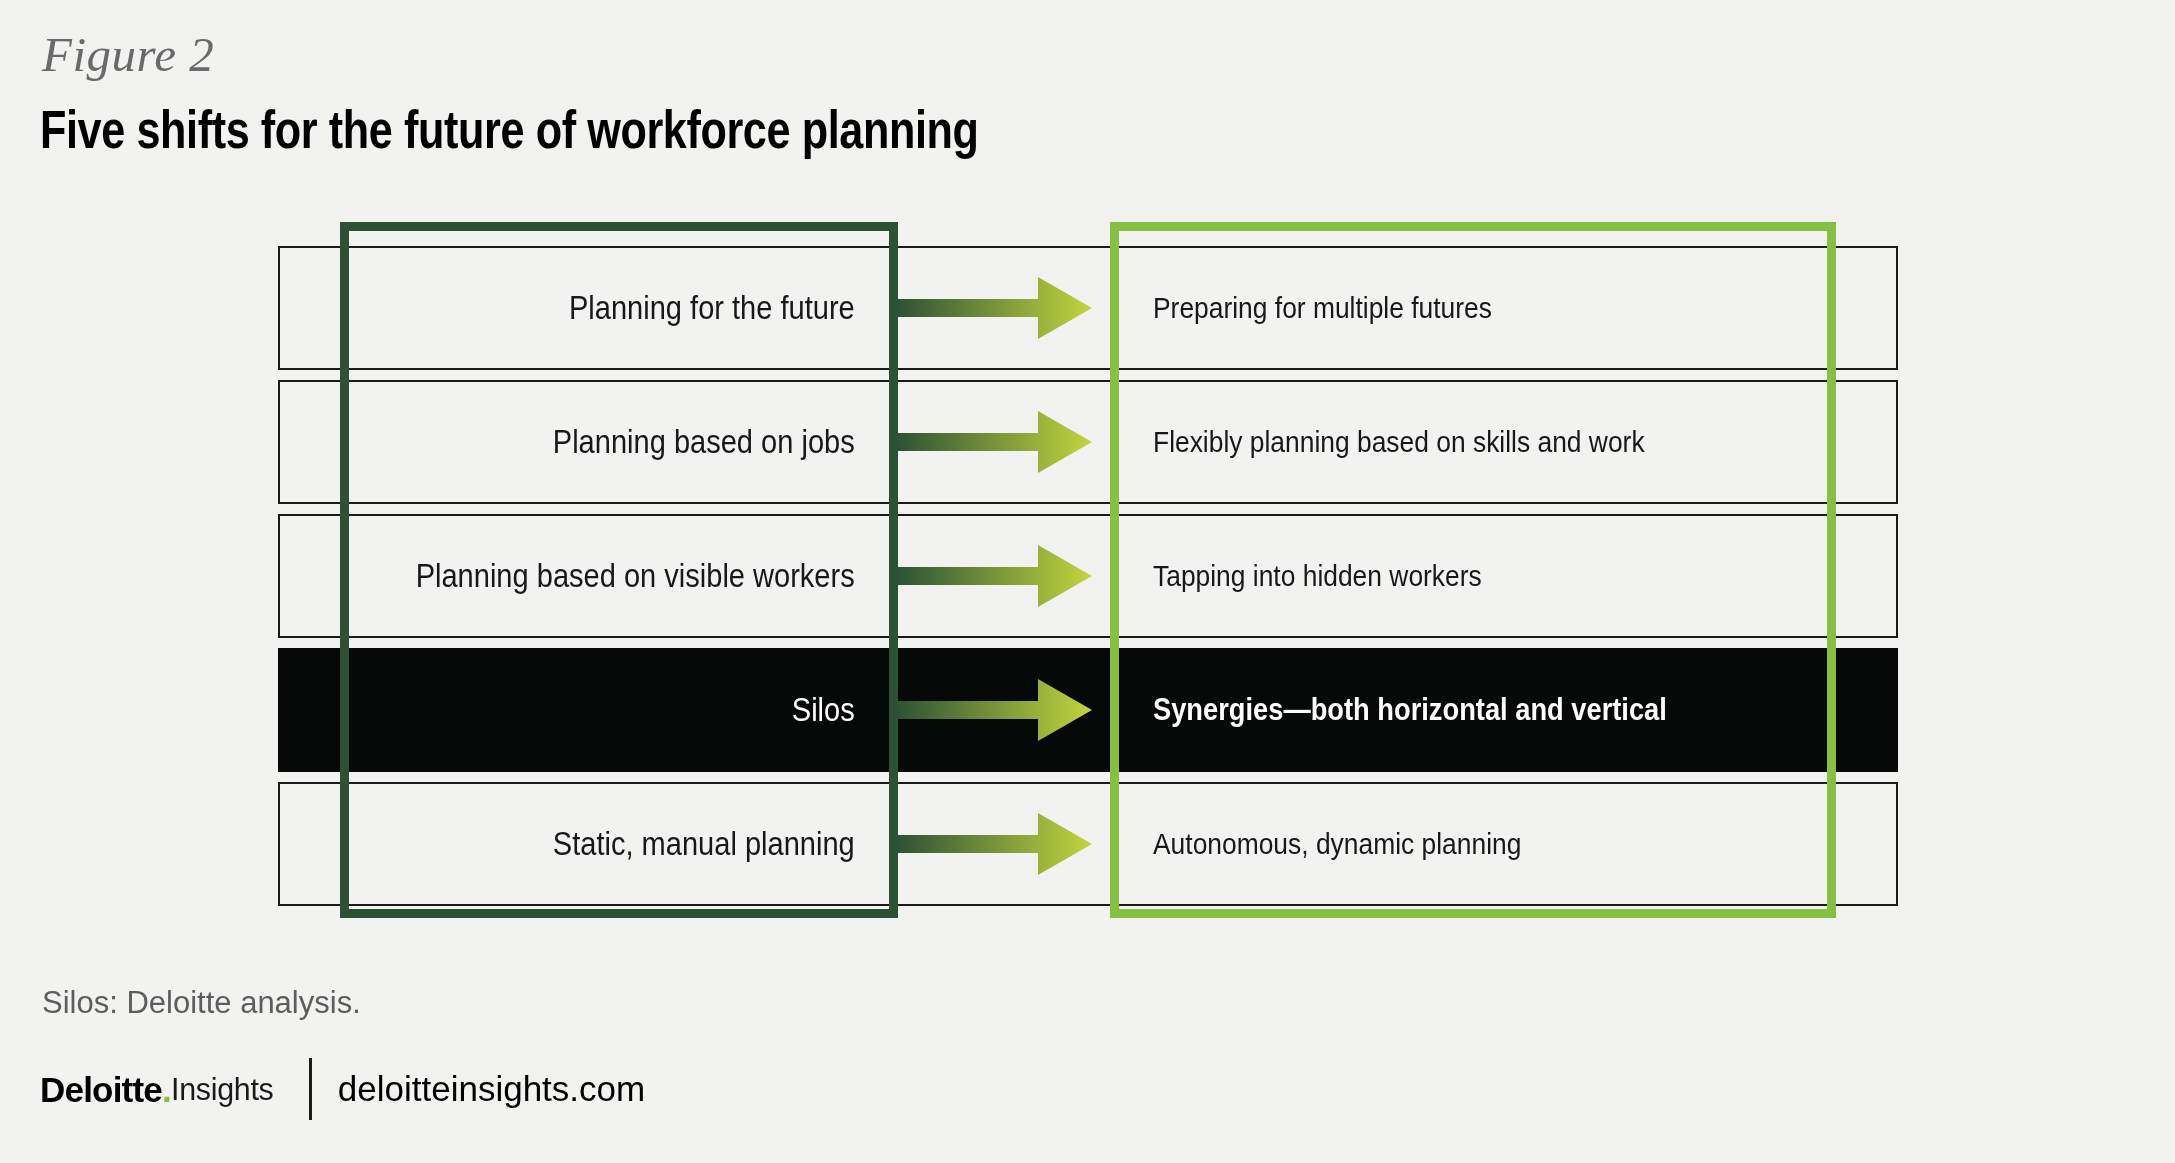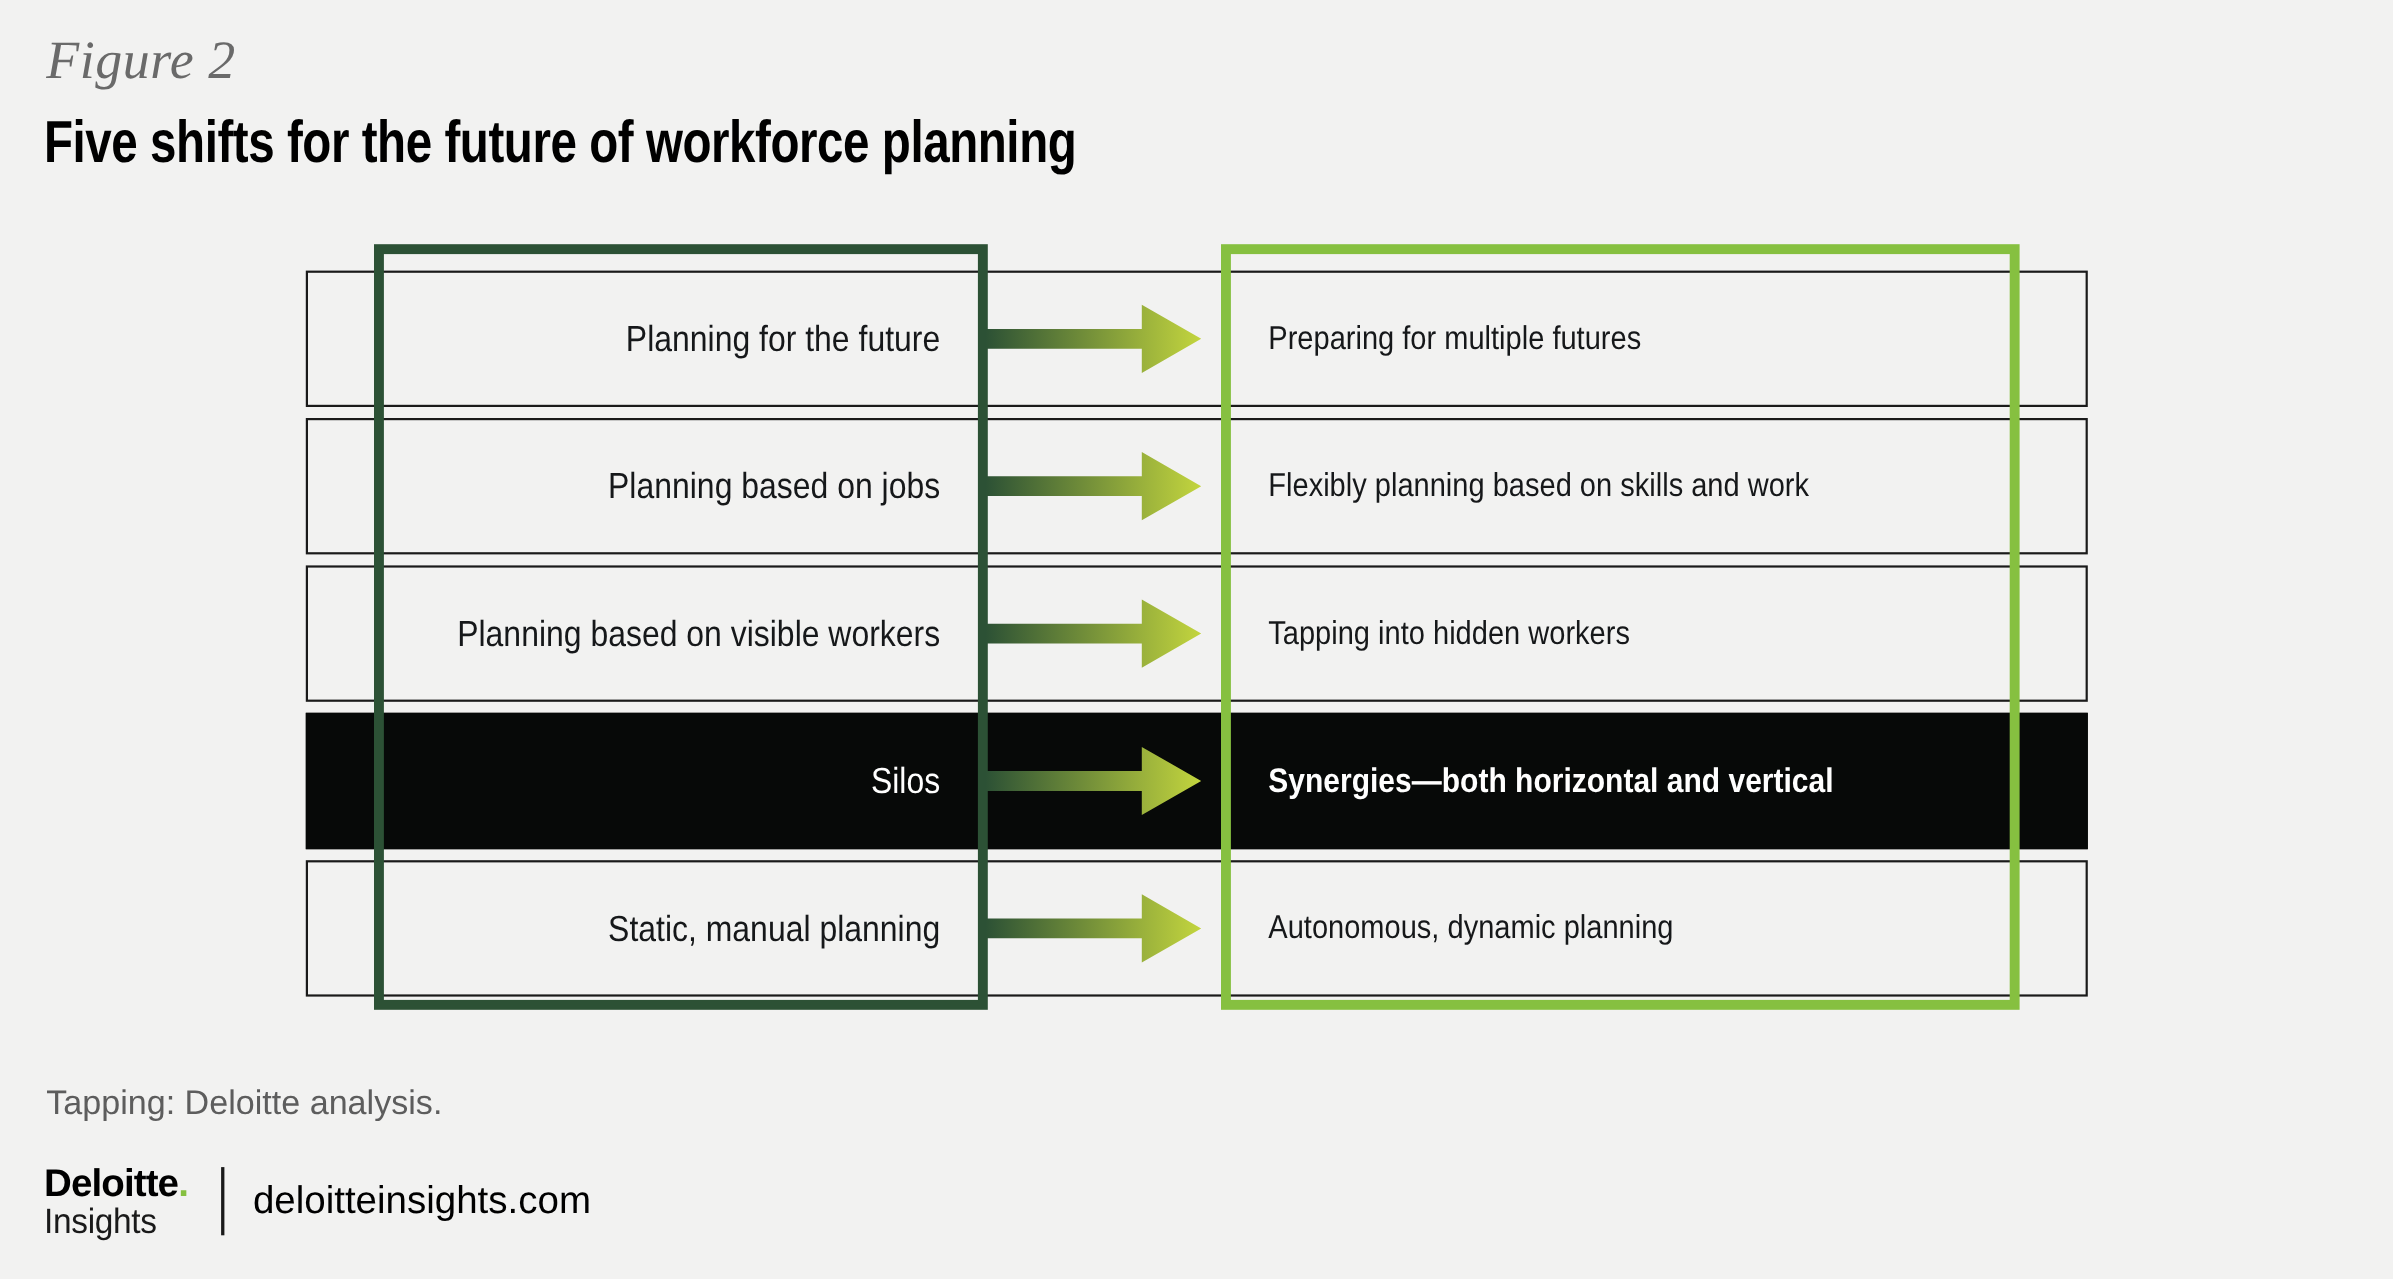--- a/index.html
+++ b/index.html
@@ -150,21 +150,21 @@
   }
   #logo-block {
     position: absolute;
     left: 40px;
     top: 1058px;
     display: flex;
     align-items: center;
   }
   #logo-deloitte-insights {
     display: flex;
-    flex-direction: column;
+    flex-direction: row;
     line-height: 1.0;
   }
   #logo-deloitte-row {
     font-size: 35px;
     font-weight: bold;
     color: #000000;
     letter-spacing: -0.8px;
     white-space: nowrap;
   }
   #logo-dot { color: #86c040; }
@@ -273,21 +273,21 @@
           <stop offset="100%" stop-color="#c3d53e"></stop>
         </linearGradient>
       </defs>
       <path d="M0,26 L142,26 L142,4 L196,35 L142,66 L142,44 L0,44 Z" fill="url(#ag5)"></path>
     </svg>
   </div>
   <div class="cell-right" style="top:782px;">Autonomous, dynamic planning</div>
 
 </div>
 
-<div id="source-note">Tapping: Deloitte analysis.</div>
+<div id="source-note">Silos: Deloitte analysis.</div>
 
 <div id="logo-block">
   <div id="logo-deloitte-insights">
     <div id="logo-deloitte-row">
       <span>Deloitte</span><span id="logo-dot">.</span>
     </div>
     <div id="logo-insights">Insights</div>
   </div>
   <div id="logo-divider"></div>
   <div id="logo-url">deloitteinsights.com</div>

